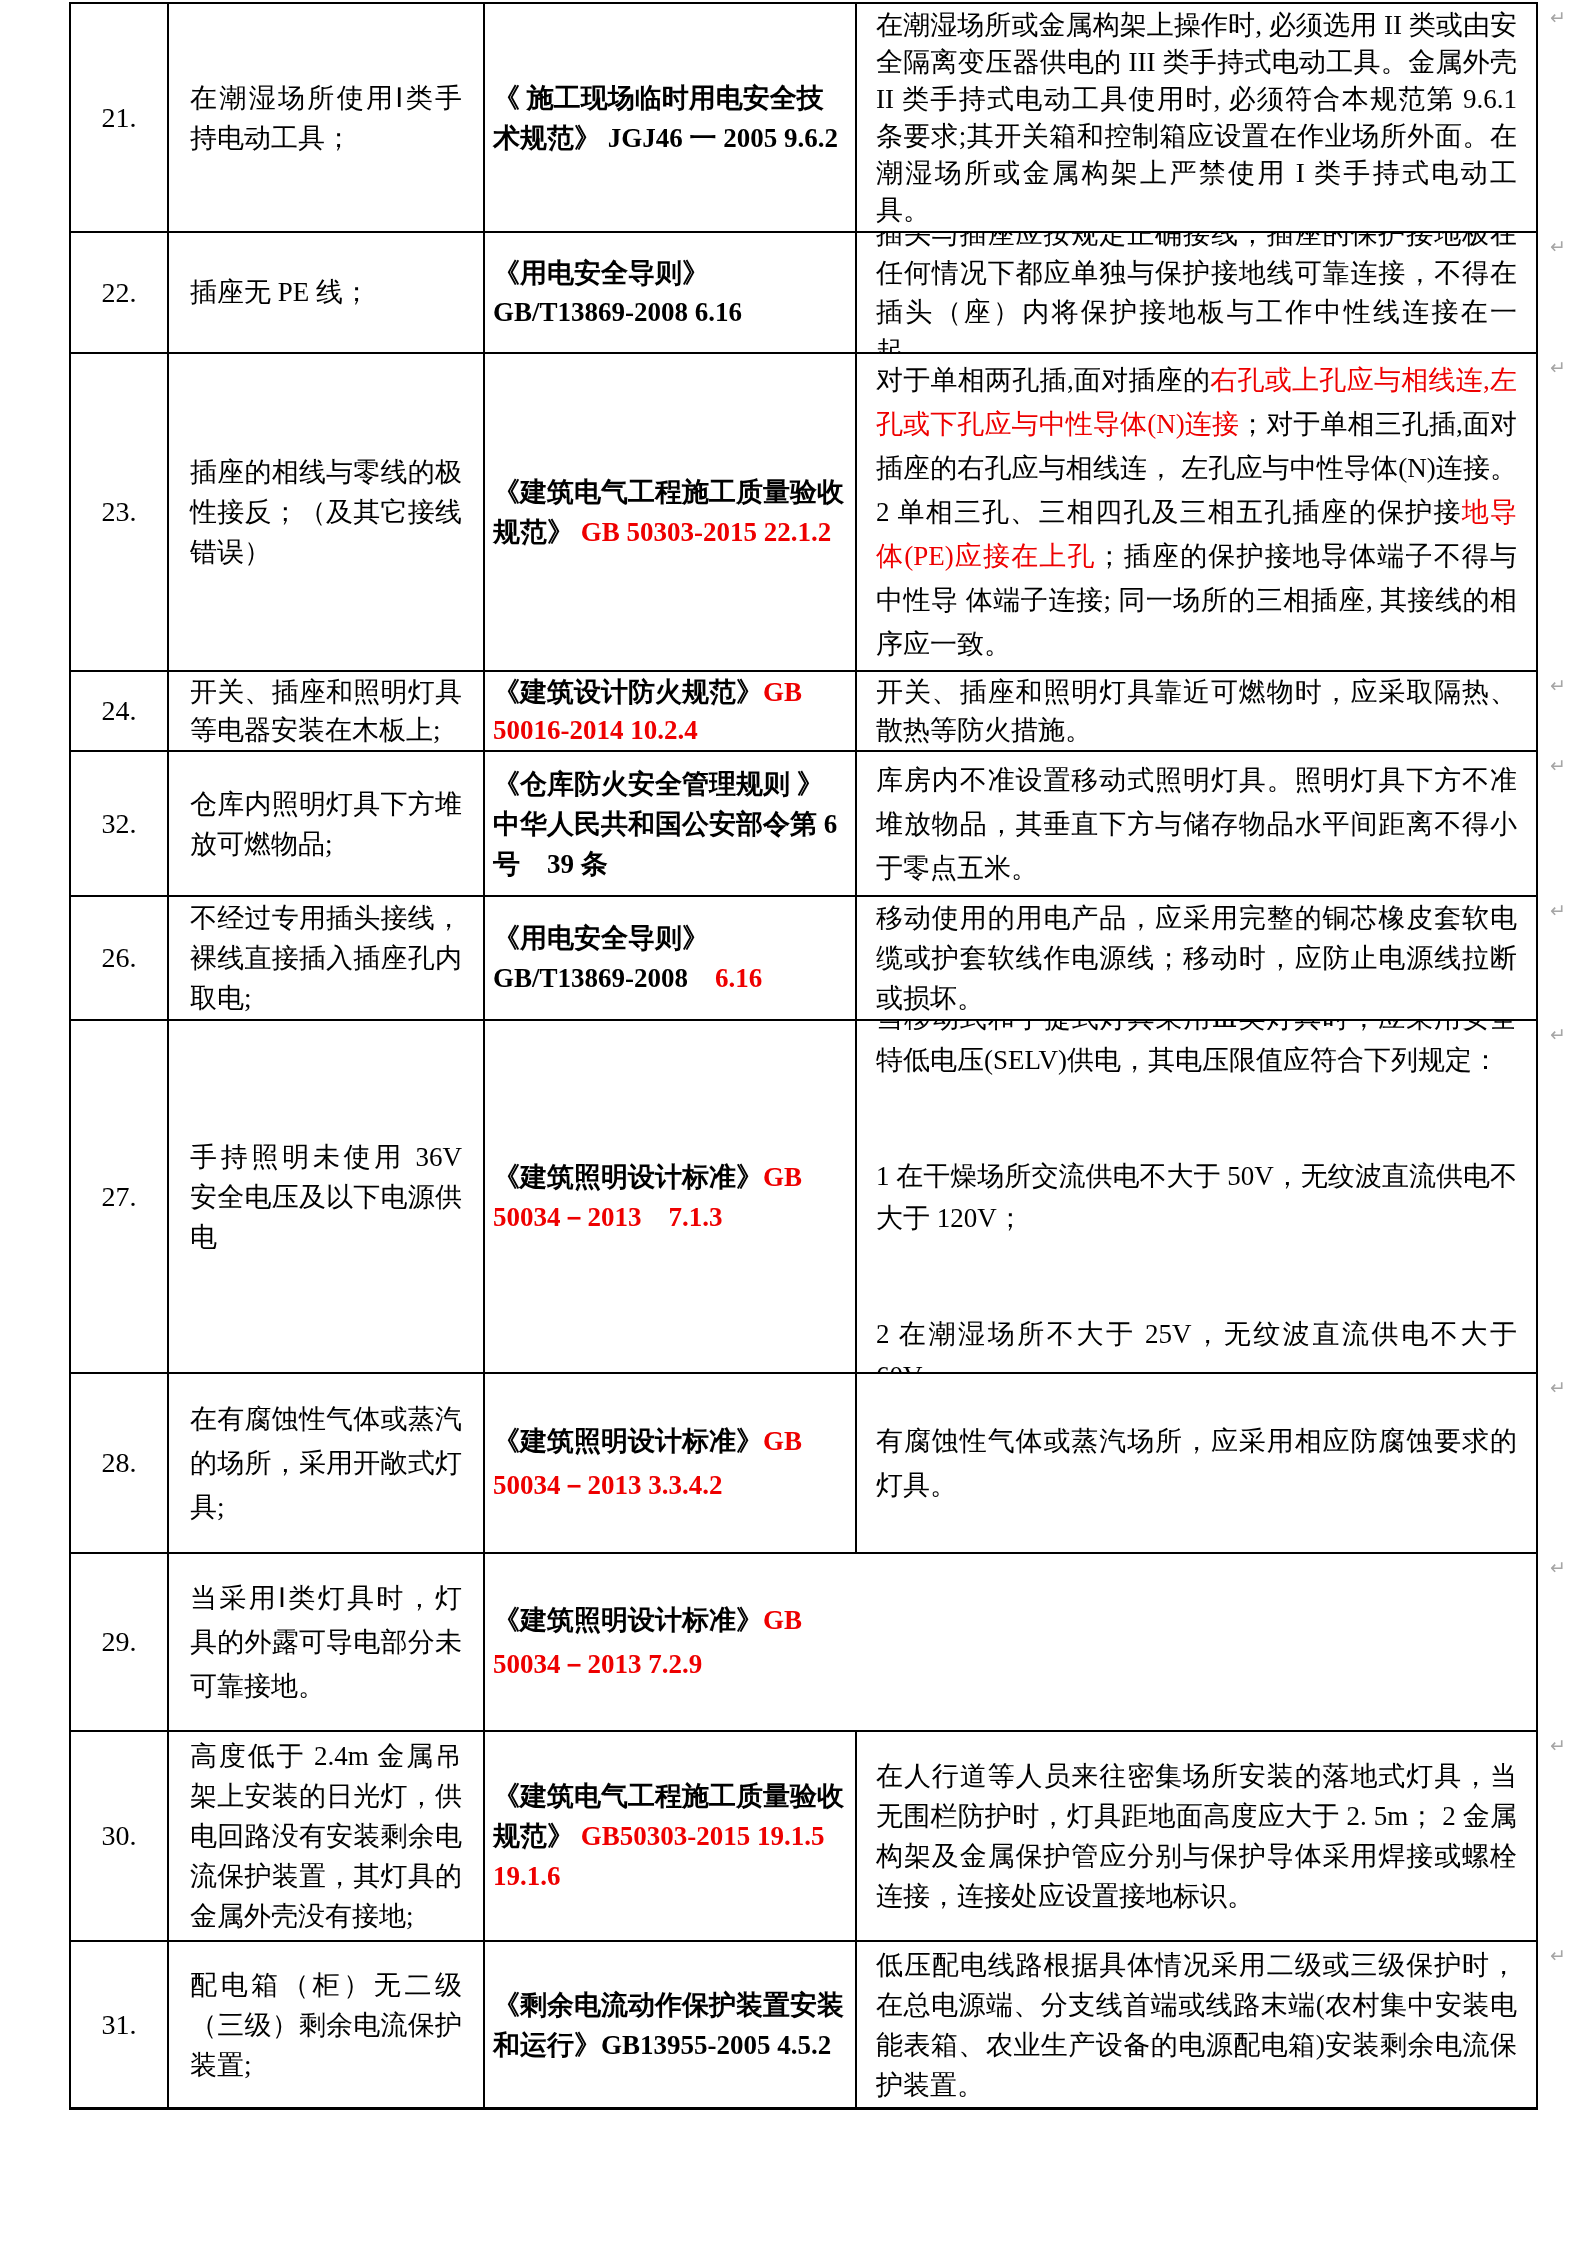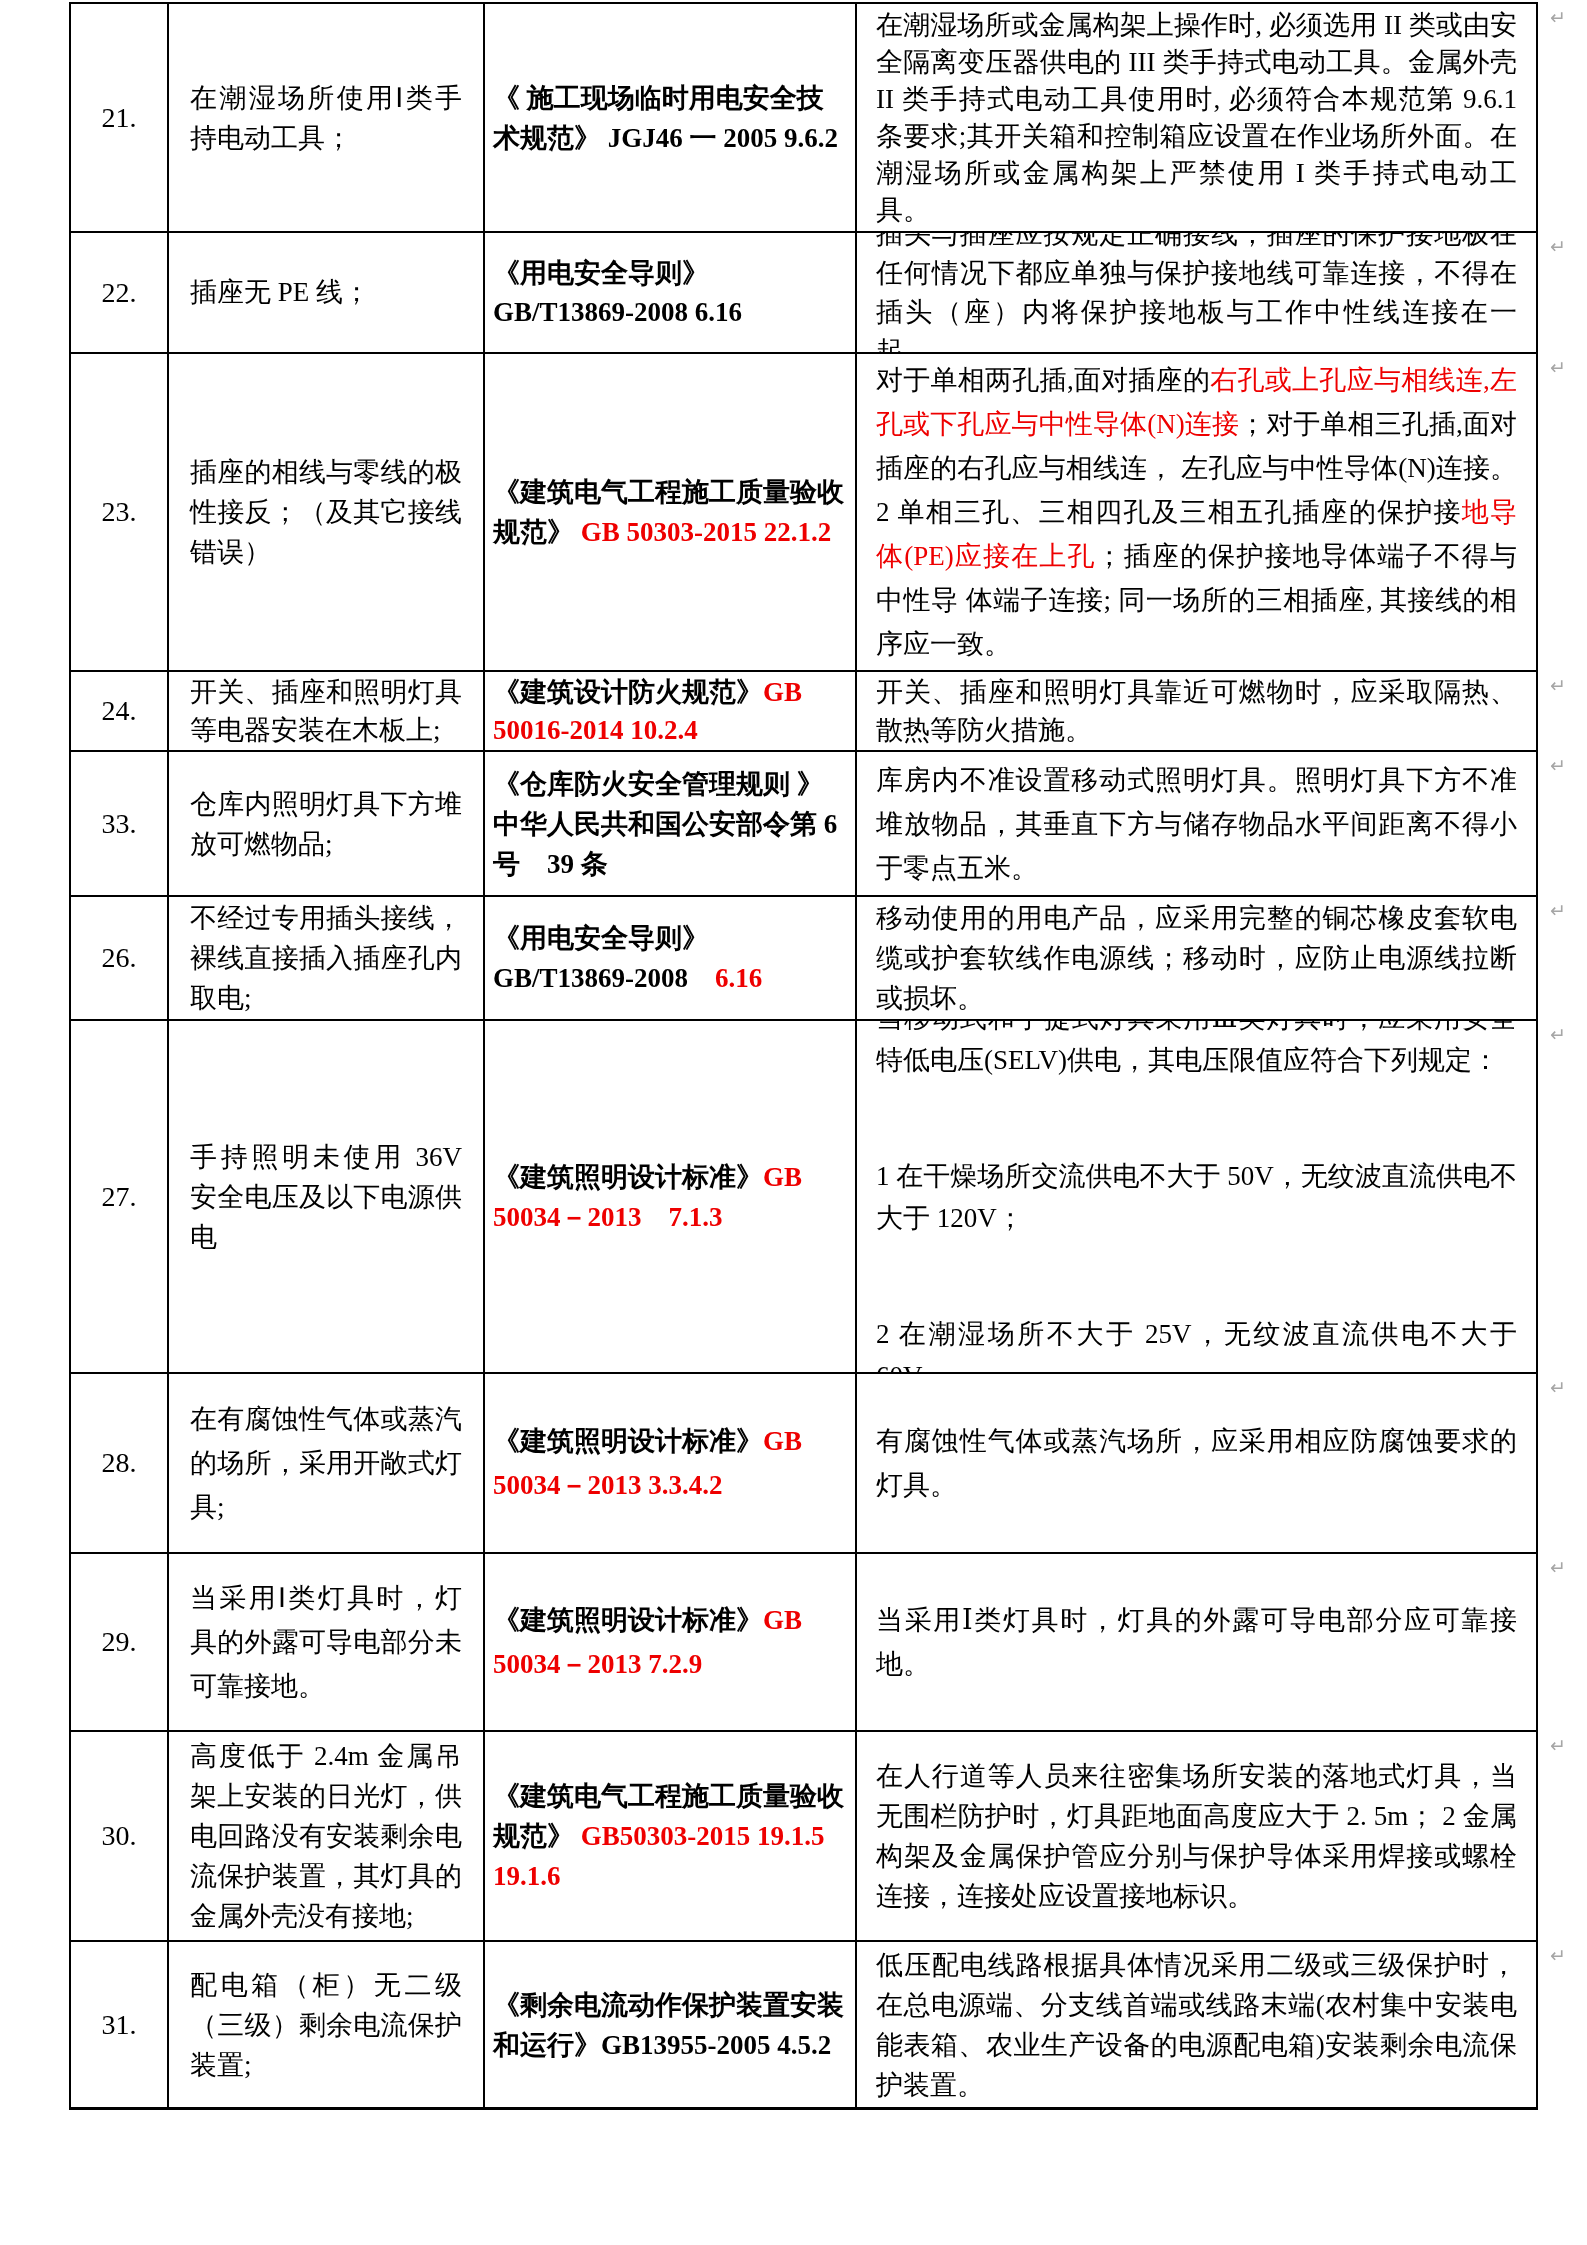--- a/index.html
+++ b/index.html
@@ -112,21 +112,21 @@
         </div>
     <div class="cell c-reg">
           <div class="p"><span>《建筑设计防火规范》</span><span class="red">GB 50016-2014 10.2.4</span></div>
         </div>
     <div class="cell c-exp">
           <div class="p"><span>开关、插座和照明灯具靠近可燃物时，应采取隔热、散热等防火措施。</span></div>
         </div>
     <span class="rmark">↵</span>
   </div>
       <div class="trow r4">
-    <div class="cell c-num">33.</div>
+    <div class="cell c-num">32.</div>
     <div class="cell c-issue">
           <div class="p"><span>仓库内照明灯具下方堆放可燃物品;</span></div>
         </div>
     <div class="cell c-reg">
           <div class="p"><span>《仓库防火安全管理规则 》中华人民共和国公安部令第 6 号　39 条</span></div>
         </div>
     <div class="cell c-exp">
           <div class="p"><span>库房内不准设置移动式照明灯具。照明灯具下方不准堆放物品，其垂直下方与储存物品水平间距离不得小于零点五米。</span></div>
         </div>
     <span class="rmark">↵</span>
@@ -175,23 +175,20 @@
     <span class="rmark">↵</span>
   </div>
       <div class="trow r8">
     <div class="cell c-num">29.</div>
     <div class="cell c-issue">
           <div class="p"><span>当采用Ⅰ类灯具时，灯具的外露可导电部分未可靠接地。</span></div>
         </div>
     <div class="cell c-reg">
           <div class="p"><span>《建筑照明设计标准》</span><span class="red">GB 50034－2013 7.2.9</span></div>
         </div>
-    <div class="cell c-exp">
-          <div class="p"><span>当采用Ⅰ类灯具时，灯具的外露可导电部分应可靠接地。</span></div>
-        </div>
     <span class="rmark">↵</span>
   </div>
       <div class="trow r9">
     <div class="cell c-num">30.</div>
     <div class="cell c-issue">
           <div class="p"><span>高度低于 2.4m 金属吊架上安装的日光灯，供电回路没有安装剩余电流保护装置，其灯具的金属外壳没有接地;</span></div>
         </div>
     <div class="cell c-reg">
           <div class="p"><span>《建筑电气工程施工质量验收规范》 </span><span class="red">GB50303-2015 19.1.5　19.1.6</span></div>
         </div>

